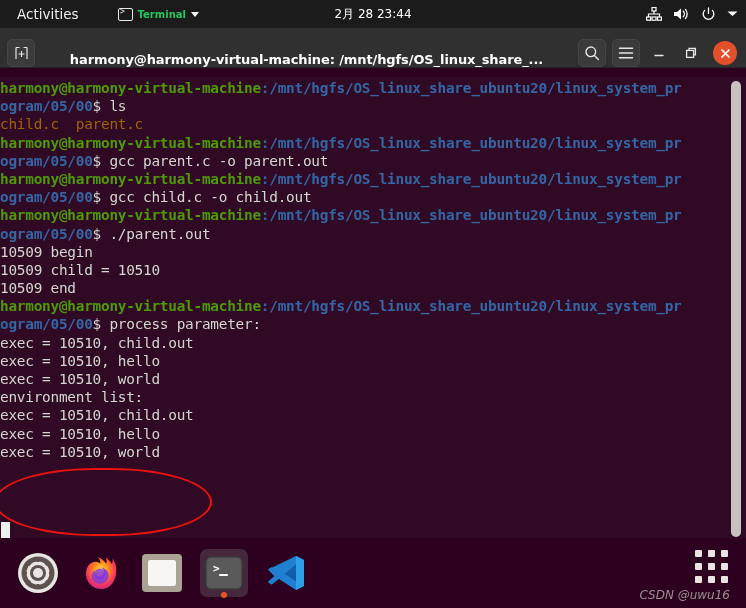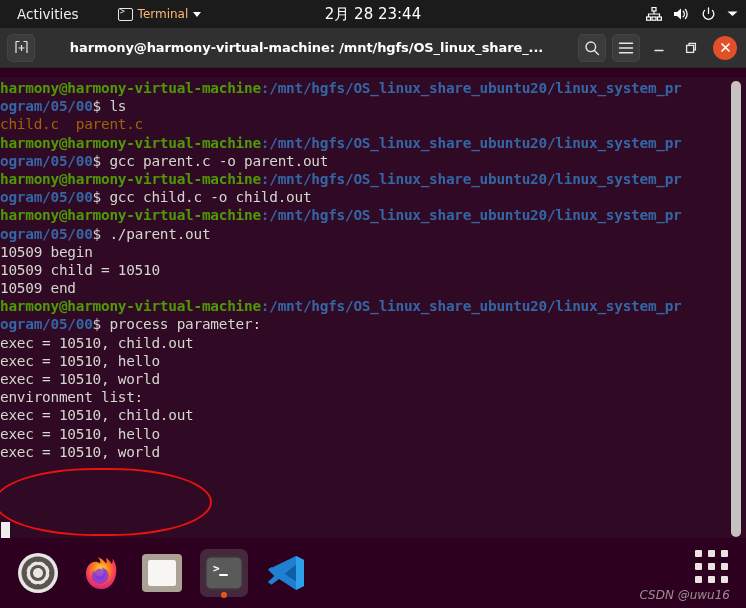--- a/index.html
+++ b/index.html
@@ -17,47 +17,47 @@
     display:flex; align-items:center;
   }
   .tp-activities{
     font-size:13.5px; color:#eeeeee; margin-left:10px; padding:3px 7px;
     border-radius:4px; cursor:pointer;
   }
   .tp-appmenu{
     display:flex; align-items:center; gap:5px; margin-left:26px;
     padding:3px 6px; border-radius:4px; cursor:pointer;
   }
-  .tp-appmenu .appname{ font-size:12px; color:#fdba74; font-weight:400; }
+  .tp-appmenu .appname{ font-size:10px; color:#22c55e; font-weight:700; }
   .term-mini{
     width:15px; height:13px; border:1.6px solid #e8e8e8; border-radius:2px;
     position:relative; display:inline-block;
   }
   .term-mini::before{
     content:">"; position:absolute; left:1.5px; top:-2px;
     font-size:8px; color:#e8e8e8; font-family:"DejaVu Sans Mono",monospace;
   }
   .caret-dn{
     width:0;height:0;border-left:4px solid transparent;border-right:4px solid transparent;
     border-top:5px solid #ffffff;
   }
   .tp-clock{
     position:absolute; left:0; right:0; margin:0 auto; width:200px;
-    text-align:center; font-size:15px; color:#ffffff; cursor:pointer;
+    text-align:center; font-size:12px; color:#ffffff; cursor:pointer;
   }
   .tp-right{
     position:absolute; right:8px; top:0; height:28px;
     display:flex; align-items:center; gap:11px;
   }
   .tp-right .sysicon{ cursor:pointer; display:flex; align-items:center; }
 
   
   #titlebar{
     position:absolute; left:0; top:28px; width:746px; height:40px;
-    background:#303030; display:flex; align-items:center;
+    background:#303030; display:flex; align-items:flex-end;
     border-bottom:1px solid #252525;
   }
   .tb-newtab{
     width:28px;height:28px;margin-left:7px;border-radius:5px;background:#3b3b3b;
     display:flex;align-items:center;justify-content:center;cursor:pointer;
     border:1px solid #454545;
   }
   #win-title{
     flex:1; text-align:center; color:#ffffff; font-size:13px; font-weight:700;
     white-space:nowrap; overflow:hidden; padding:0 6px; letter-spacing:-0.1px;

